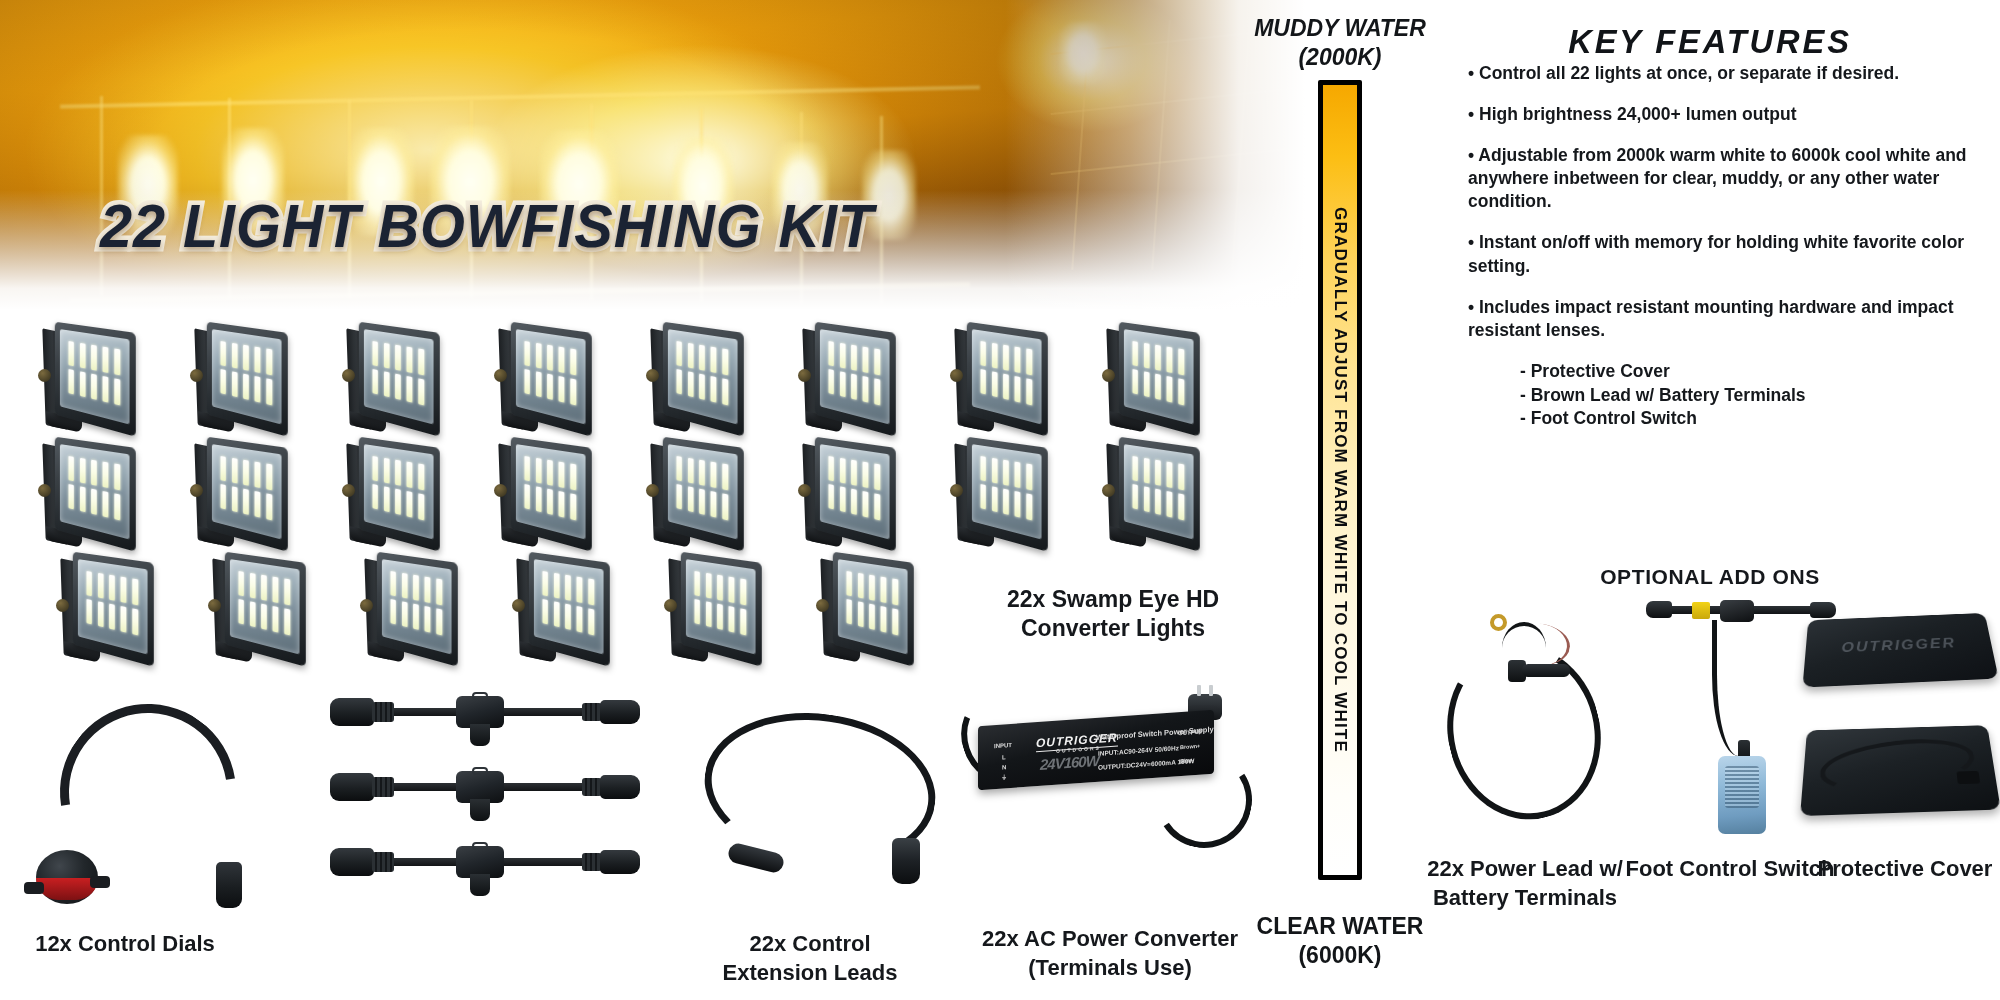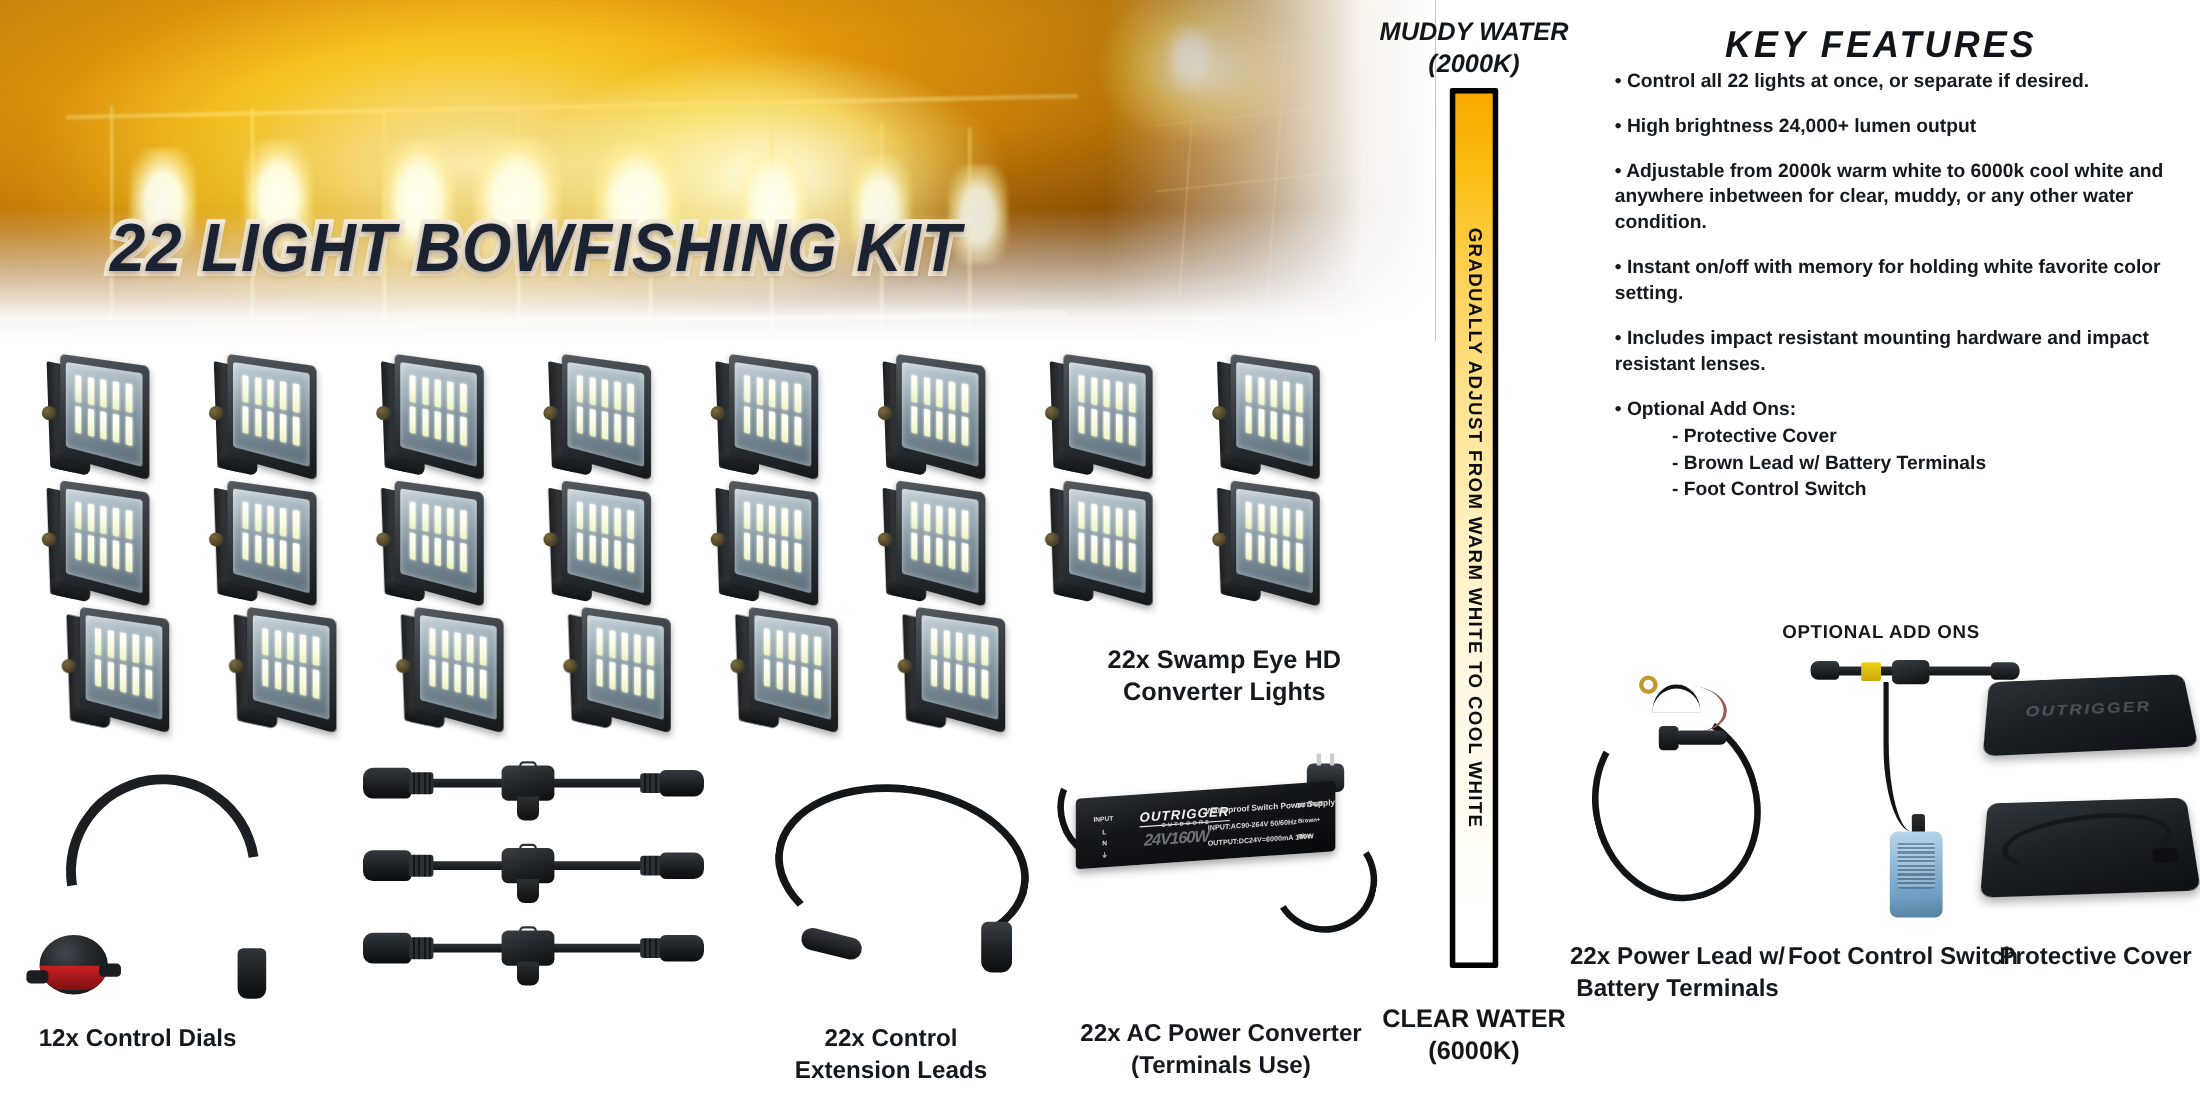--- a/index.html
+++ b/index.html
@@ -262,21 +262,21 @@
     position: absolute; left: 1430px; top: 22px; width: 560px;
     text-align: center; font-size: 34px; font-weight: bold; font-style: italic;
     color: #111418; letter-spacing: 3px; transform: scaleX(0.96); transform-origin: center;
   }
   .kf-list { position: absolute; left: 1468px; top: 62px; width: 520px; }
   .kf-item { font-size: 17.5px; font-weight: bold; color: #15181c; line-height: 1.32; margin-bottom: 18px; }
   .kf-sub { margin-left: 52px; font-size: 17.5px; font-weight: bold; color: #15181c; line-height: 1.36; }
 
   .opt-heading {
     position: absolute; left: 1530px; top: 565px; width: 360px;
-    text-align: center; font-size: 17px; font-weight: bold; color: #15181c; letter-spacing: 0.6px;
+    text-align: center; font-size: 21px; font-weight: bold; color: #15181c; letter-spacing: 0.6px;
   }
 
   
   .pl-wrap { position: absolute; left: 1430px; top: 600px; width: 220px; height: 230px; }
   .pl-loop {
     position: absolute; left: 18px; top: 44px; width: 152px; height: 176px;
     border: 6px solid #111416; border-radius: 50%;
     border-top-color: transparent;
     transform: rotate(-14deg);
   }
@@ -961,21 +961,20 @@
     <div>(6000K)</div>
   </div>
 
   <div class="kf-title">KEY FEATURES</div>
   <div class="kf-list" id="kfList">
       <div class="kf-item">• Control all 22 lights at once, or separate if desired.</div>
       <div class="kf-item">• High brightness 24,000+ lumen output</div>
       <div class="kf-item">• Adjustable from 2000k warm white to 6000k cool white and anywhere inbetween for clear, muddy, or any other water condition.</div>
       <div class="kf-item">• Instant on/off with memory for holding white favorite color setting.</div>
       <div class="kf-item">• Includes impact resistant mounting hardware and impact resistant lenses.</div>
-      <div class="kf-item" style="margin-bottom: 2px;">• Optional Add Ons:</div>
       <div class="kf-sub">- Protective Cover</div>
       <div class="kf-sub">- Brown Lead w/ Battery Terminals</div>
       <div class="kf-sub">- Foot Control Switch</div>
     </div>
 
   <div class="opt-heading">OPTIONAL ADD ONS</div>
 
   <div class="pl-wrap">
     <div class="pl-loop"></div>
     <div class="pl-ring"></div>

